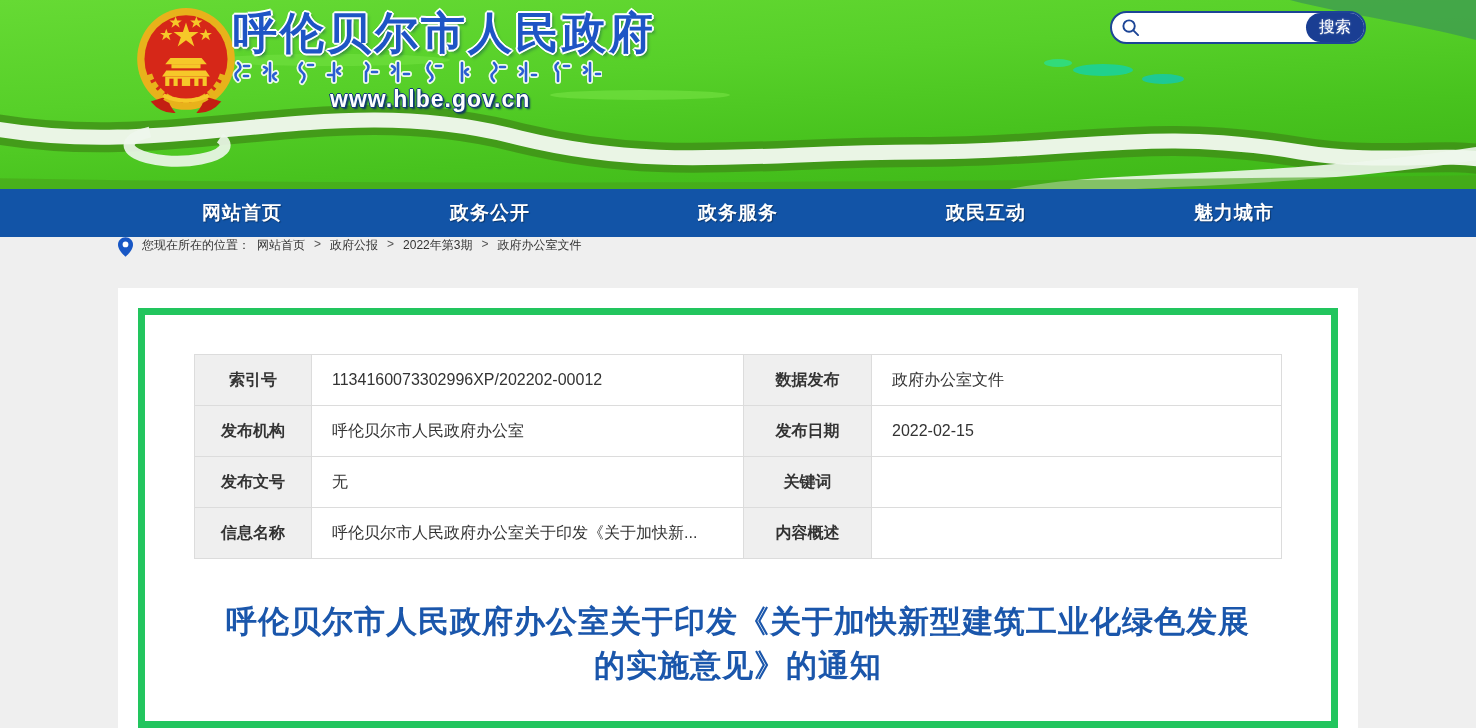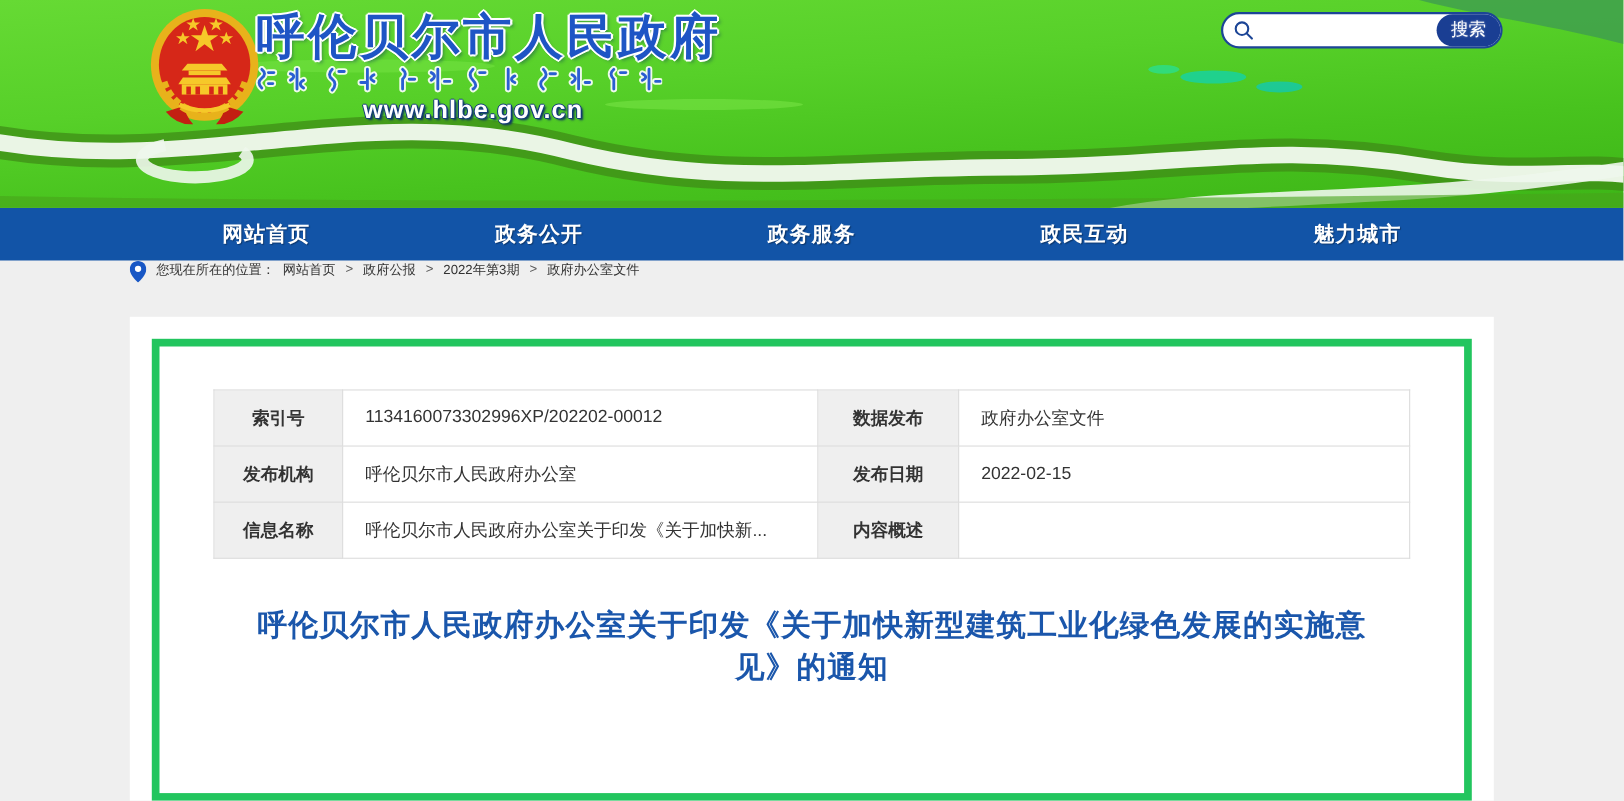--- a/index.html
+++ b/index.html
@@ -53,21 +53,21 @@
   .card-box { border:7px solid #22c55e; height:100%; padding:39px 49px 0; background:#fff; }
 
   table.meta { width:100%; border-collapse:collapse; table-layout:fixed; }
   table.meta th, table.meta td { border:1px solid #dcdcdc; height:51px; font-size:16px; color:#333; }
   th.lbl { width:117px; background:#efefef; font-weight:bold; text-align:center; }
   th.lbl2 { width:128px; }
   td.val { background:#fff; text-align:left; padding:0 10px 0 20px; font-weight:normal;
     white-space:nowrap; overflow:hidden; }
   td.v1 { width:432px; }
 
-  .doc-title { margin:41px 30px 0; text-align:center; font-size:27px; font-weight:bold;
+  .doc-title { margin:41px 30px 0; text-align:center; font-size:31px; font-weight:bold;
     color:#1a56ab; line-height:1.42; letter-spacing:1px; }
 </style>
 </head>
 <body>
 
 <div class="header">
   <svg class="header-scene" viewBox="0 0 1476 189" preserveAspectRatio="none" aria-hidden="true">
     <path d="M1290,0 L1476,0 L1476,40 C1408,22 1352,16 1290,0 Z" fill="#3f9c50" opacity="0.8"></path>
     <ellipse cx="1103" cy="70" rx="30" ry="6" fill="#17d2a0" opacity="0.85"></ellipse>
     <ellipse cx="1163" cy="79" rx="21" ry="5" fill="#12c9b0" opacity="0.8"></ellipse>
@@ -195,20 +195,26 @@
           <th class="lbl lbl2">数据发布</th>
           <td class="val">政府办公室文件</td>
         </tr>
         <tr>
           <th class="lbl">发布机构</th>
           <td class="val v1">呼伦贝尔市人民政府办公室</td>
           <th class="lbl lbl2">发布日期</th>
           <td class="val">2022-02-15</td>
         </tr>
         <tr>
+          <th class="lbl">发布文号</th>
+          <td class="val v1">无</td>
+          <th class="lbl lbl2">关键词</th>
+          <td class="val"></td>
+        </tr>
+        <tr>
           <th class="lbl">信息名称</th>
           <td class="val v1">呼伦贝尔市人民政府办公室关于印发《关于加快新...</td>
           <th class="lbl lbl2">内容概述</th>
           <td class="val"></td>
         </tr>
       </tbody>
     </table>
 
     <h1 class="doc-title">呼伦贝尔市人民政府办公室关于印发《关于加快新型建筑工业化绿色发展的实施意见》的通知</h1>
   </div>

